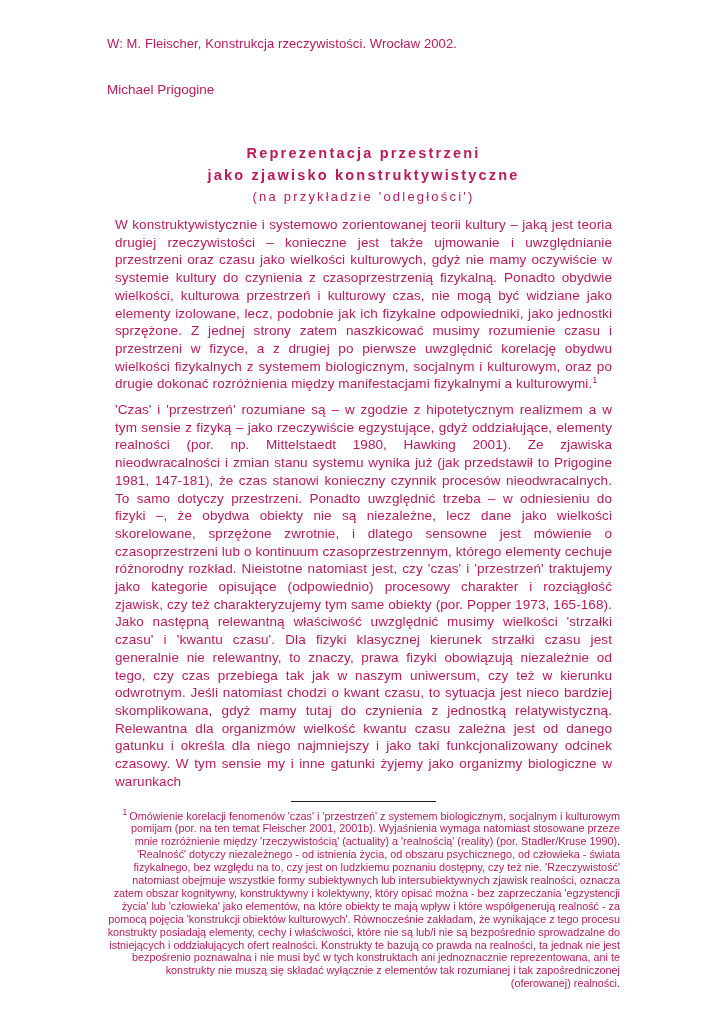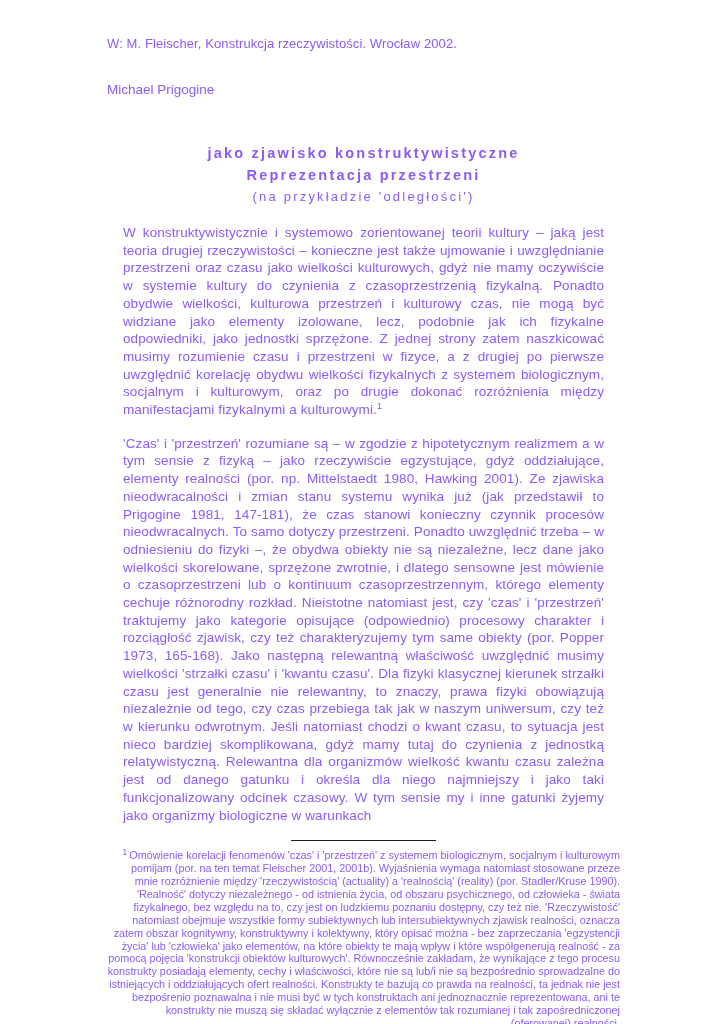--- a/index.html
+++ b/index.html
@@ -9,21 +9,21 @@
   }
   .page {
     position: relative;
     width: 724px;
     height: 1024px;
     margin: 0 auto;
     background: #ffffff;
     box-sizing: border-box;
     padding: 36px 104px 0 107px;
     font-family: "Liberation Sans", "DejaVu Sans", sans-serif;
-    color: #8b5cf6;
+    color: #be185d;
     overflow: hidden;
   }
   .citation {
     font-size: 13px;
     line-height: 16px;
     letter-spacing: 0.1px;
   }
   .author {
     margin-top: 29px;
     font-size: 13.5px;
@@ -46,21 +46,21 @@
     letter-spacing: 2.2px;
   }
   .section-heading {
     margin: 37px 0 3px 0;
     font-size: 13.5px;
     font-weight: bold;
     letter-spacing: 1.7px;
     line-height: 18px;
   }
   .body-para {
-    margin: 16px;
+    margin: 8px;
     font-size: 13.5px;
     line-height: 17.7px;
     text-align: justify;
     letter-spacing: 0.1px;
   }
   .fn-ref {
     font-size: 9px;
     line-height: 0;
     vertical-align: super;
   }
@@ -87,22 +87,22 @@
 </head>
 <body>
 
 <div class="page">
 
   <div class="citation">W: M. Fleischer, Konstrukcja rzeczywistości. Wrocław 2002.</div>
 
   <div class="author">Michael Prigogine</div>
 
   <div class="title-block">
+    <div class="title-main">Reprezentacja przestrzeni</div>
     <div class="title-main">jako zjawisko konstruktywistyczne</div>
-    <div class="title-main">Reprezentacja przestrzeni</div>
     <div class="title-sub">(na przykładzie 'odległości')</div>
   </div>
 
 
   <p class="body-para"><span>W konstruktywistycznie i systemowo zorientowanej teorii kultury – jaką jest teoria drugiej rzeczywistości – konieczne jest także ujmowanie i uwzględnianie przestrzeni oraz czasu jako wielkości kulturowych, gdyż nie mamy oczywiście w systemie kultury do czynienia z czasoprzestrzenią fizykalną. Ponadto obydwie wielkości, kulturowa przestrzeń i kulturowy czas, nie mogą być widziane jako elementy izolowane, lecz, podobnie jak ich fizykalne odpowiedniki, jako jednostki sprzężone. Z jednej strony zatem naszkicować musimy rozumienie czasu i przestrzeni w fizyce, a z drugiej po pierwsze uwzględnić korelację obydwu wielkości fizykalnych z systemem biologicznym, socjalnym i kulturowym, oraz po drugie dokonać rozróżnienia między manifestacjami fizykalnymi a kulturowymi.</span><sup class="fn-ref">1</sup></p>
 
   <p class="body-para">'Czas' i 'przestrzeń' rozumiane są – w zgodzie z hipotetycznym realizmem a w tym sensie z fizyką – jako rzeczywiście egzystujące, gdyż oddziałujące, elementy realności (por. np. Mittelstaedt 1980, Hawking 2001). Ze zjawiska nieodwracalności i zmian stanu systemu wynika już (jak przedstawił to Prigogine 1981, 147-181), że czas stanowi konieczny czynnik procesów nieodwracalnych. To samo dotyczy przestrzeni. Ponadto uwzględnić trzeba – w odniesieniu do fizyki –, że obydwa obiekty nie są niezależne, lecz dane jako wielkości skorelowane, sprzężone zwrotnie, i dlatego sensowne jest mówienie o czasoprzestrzeni lub o kontinuum czasoprzestrzennym, którego elementy cechuje różnorodny rozkład. Nieistotne natomiast jest, czy 'czas' i 'przestrzeń' traktujemy jako kategorie opisujące (odpowiednio) procesowy charakter i rozciągłość zjawisk, czy też charakteryzujemy tym same obiekty (por. Popper 1973, 165-168). Jako następną relewantną właściwość uwzględnić musimy wielkości 'strzałki czasu' i 'kwantu czasu'. Dla fizyki klasycznej kierunek strzałki czasu jest generalnie nie relewantny, to znaczy, prawa fizyki obowiązują niezależnie od tego, czy czas przebiega tak jak w naszym uniwersum, czy też w kierunku odwrotnym. Jeśli natomiast chodzi o kwant czasu, to sytuacja jest nieco bardziej skomplikowana, gdyż mamy tutaj do czynienia z jednostką relatywistyczną. Relewantna dla organizmów wielkość kwantu czasu zależna jest od danego gatunku i określa dla niego najmniejszy i jako taki funkcjonalizowany odcinek czasowy. W tym sensie my i inne gatunki żyjemy jako organizmy biologiczne w warunkach</p>
 
   <hr class="fn-separator">
 

